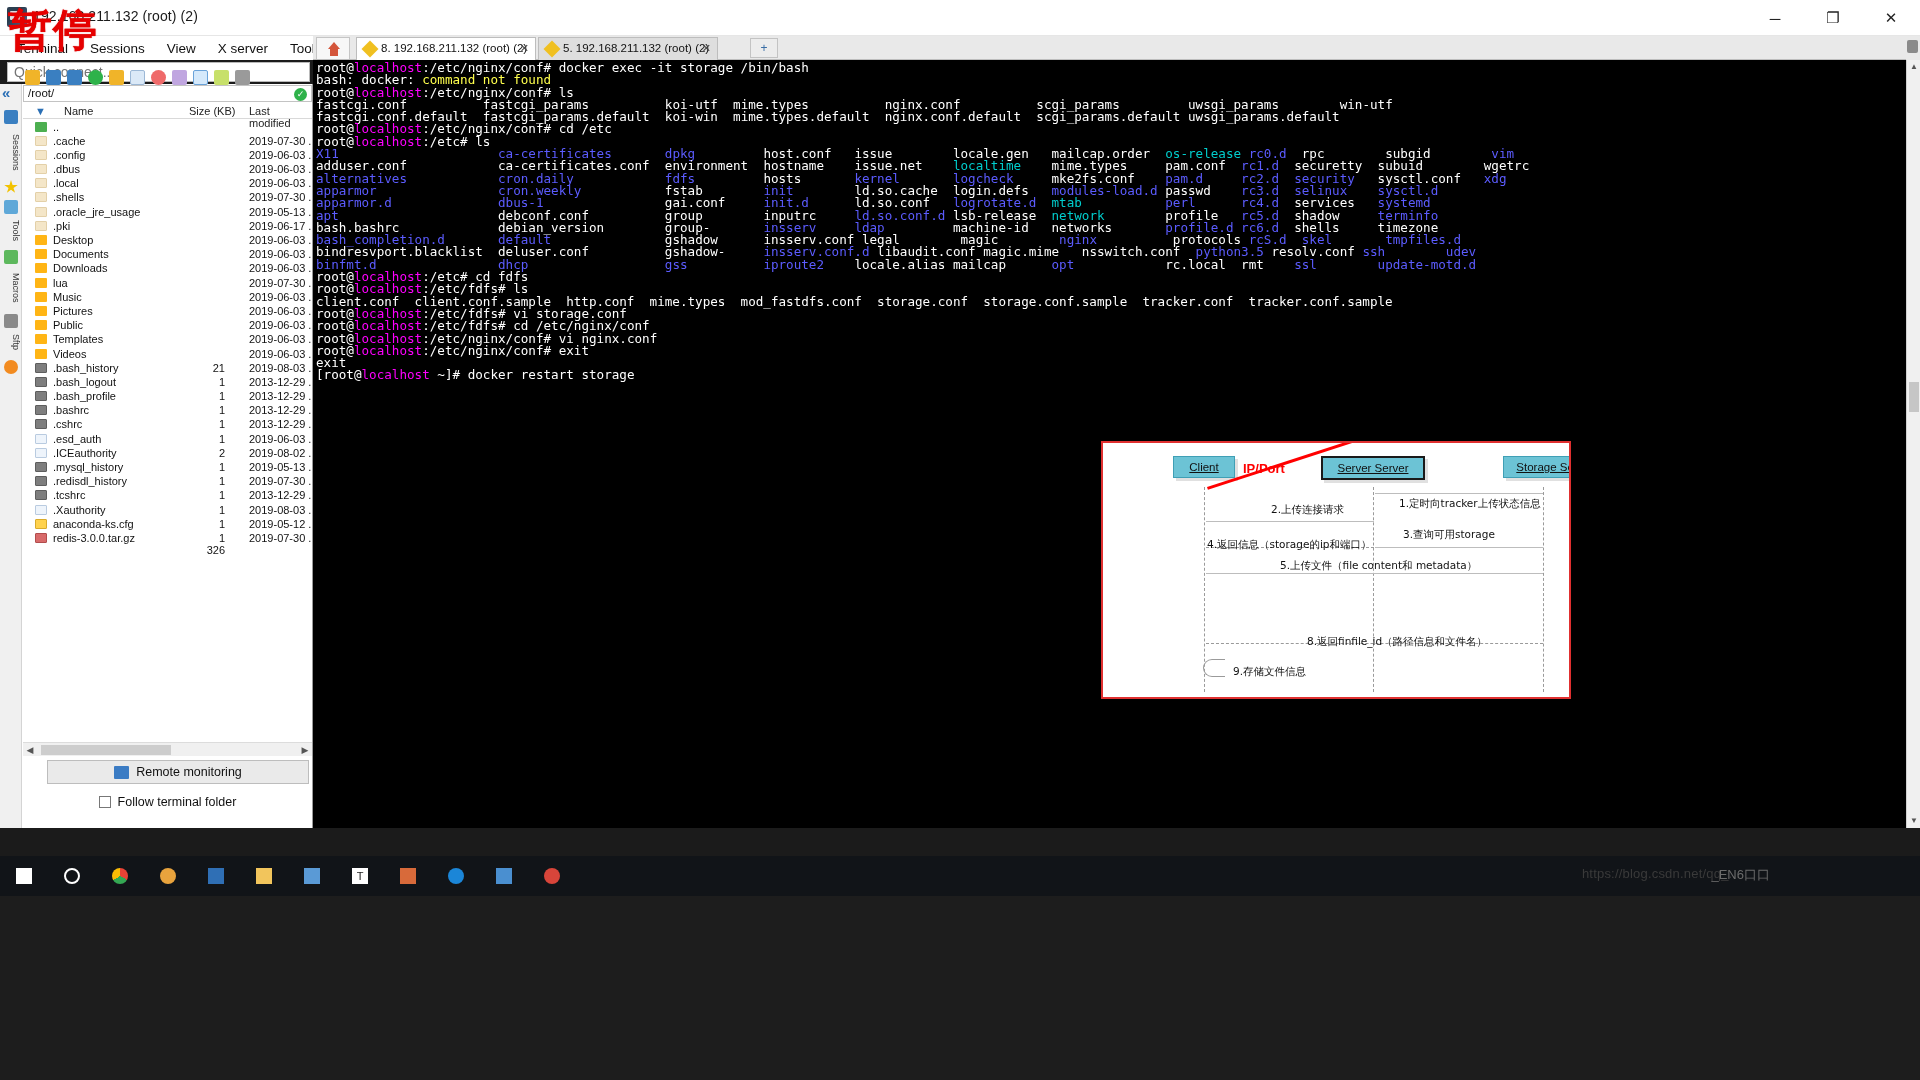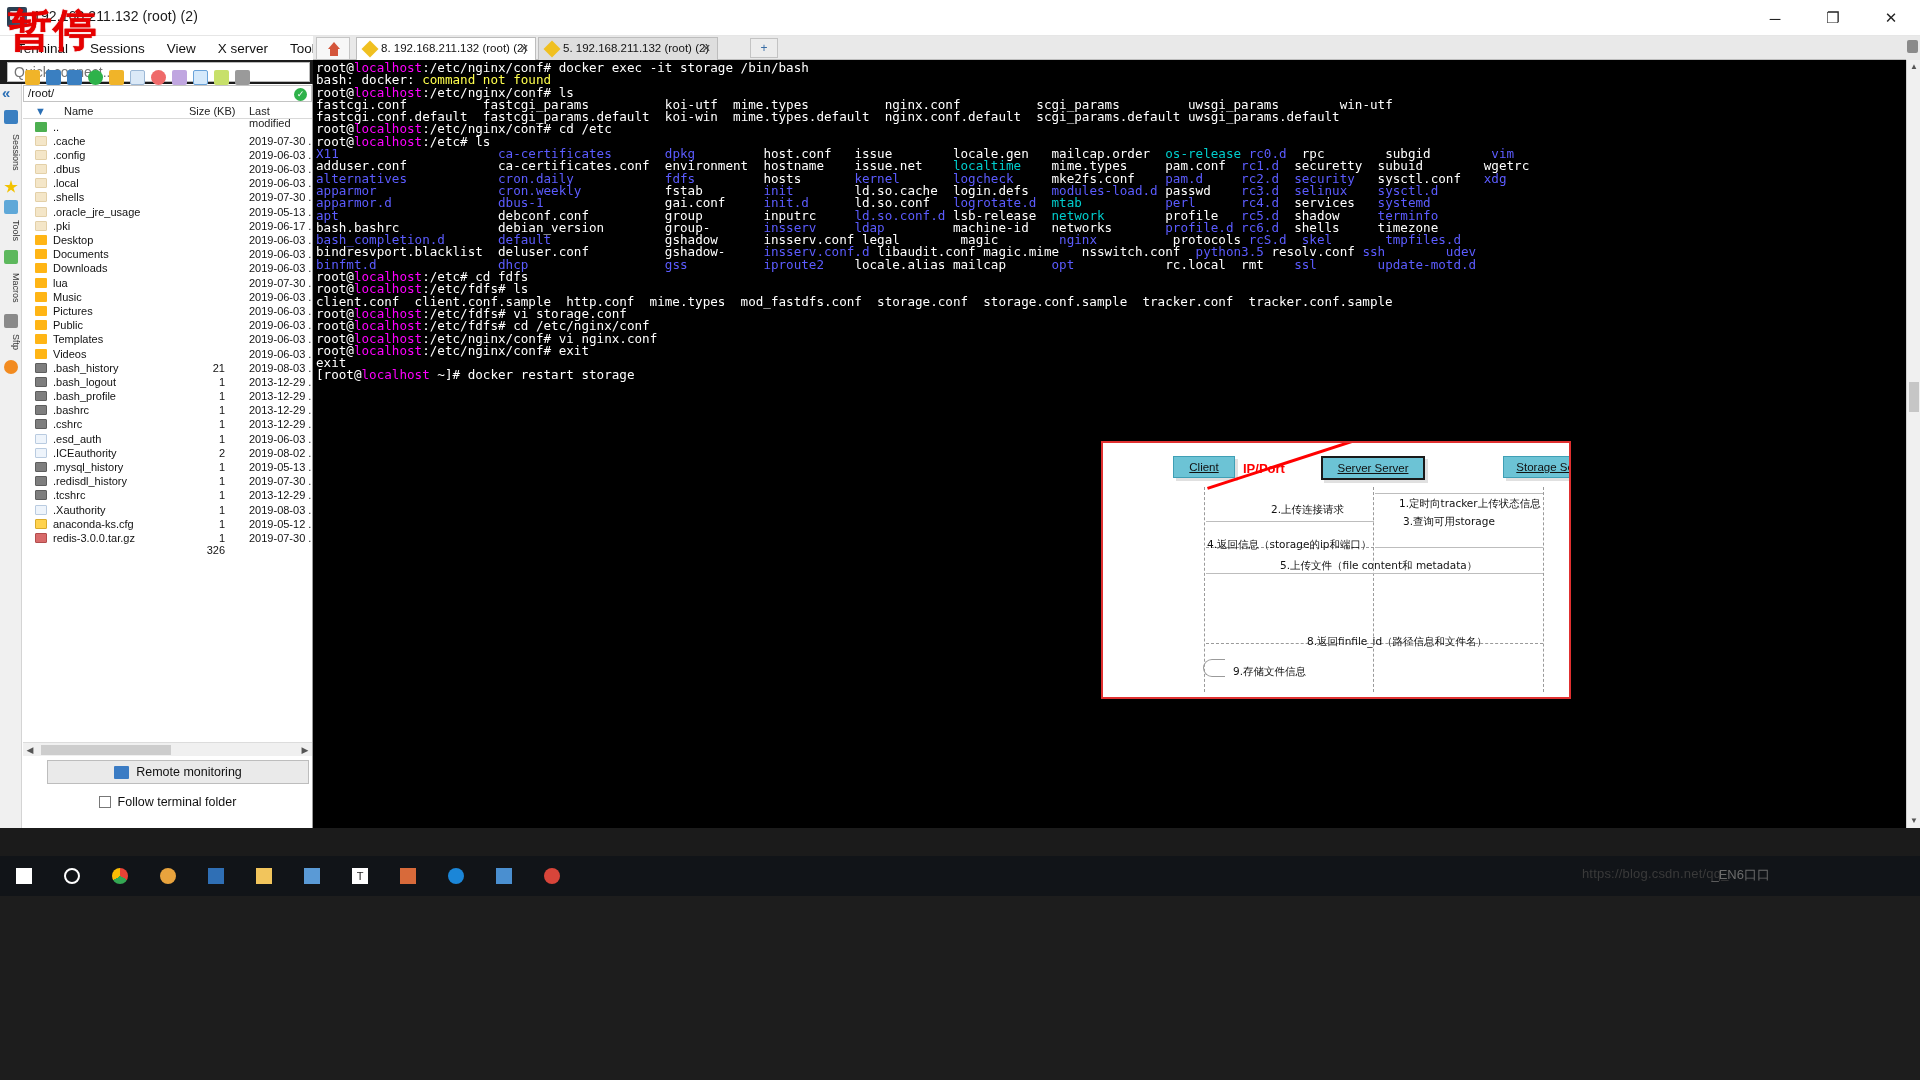--- a/index.html
+++ b/index.html
@@ -451,21 +451,21 @@
     <div style="position:absolute;left:104px;top:44px;width:175px;height:55px;border-top:3px solid #ff0000;transform-origin:left top;transform:rotate(-18deg);"></div>
     <div class="dg-red-label" style="left:140px;top:18px;">IP/Port</div>
 
     <div class="dg-solid" style="left:272px;top:50px;width:168px;"></div>
     <div class="dg-msg" style="left:296px;top:54px;">1.定时向tracker上传状态信息</div>
 
     <div class="dg-solid" style="left:103px;top:78px;width:168px;"></div>
     <div class="dg-msg" style="left:128px;top:60px;margin-left:40px;">2.上传连接请求</div>
 
     <div class="dg-solid" style="left:272px;top:104px;width:168px;"></div>
-    <div class="dg-msg" style="left:300px;top:72px;">3.查询可用storage</div>
+    <div class="dg-msg" style="left:300px;top:85px;">3.查询可用storage</div>
 
     <div class="dg-arrow" style="left:103px;top:104px;width:168px;"></div>
     <div class="dg-msg" style="left:104px;top:95px;">4.返回信息（storage的ip和端口）</div>
 
     <div class="dg-solid" style="left:103px;top:130px;width:337px;"></div>
     <div class="dg-msg" style="left:177px;top:116px;">5.上传文件（file content和 metadata）</div>
 
     <div class="dg-arrow" style="left:103px;top:200px;width:337px;"></div>
     <div class="dg-msg" style="left:204px;top:192px;">8.返回finfile_id（路径信息和文件名）</div>
 

